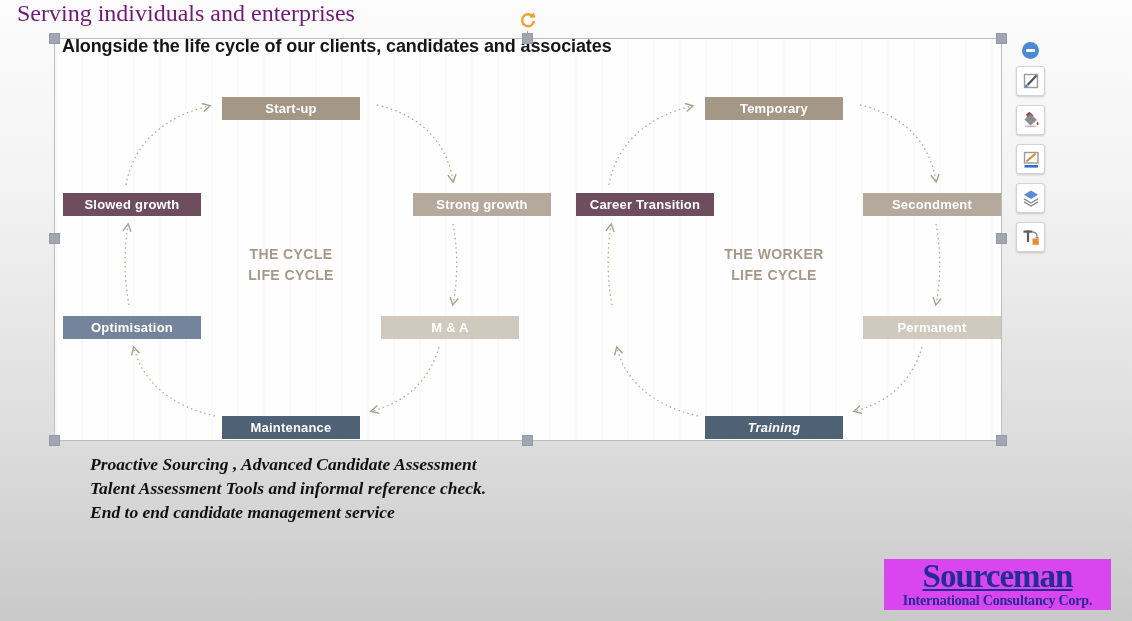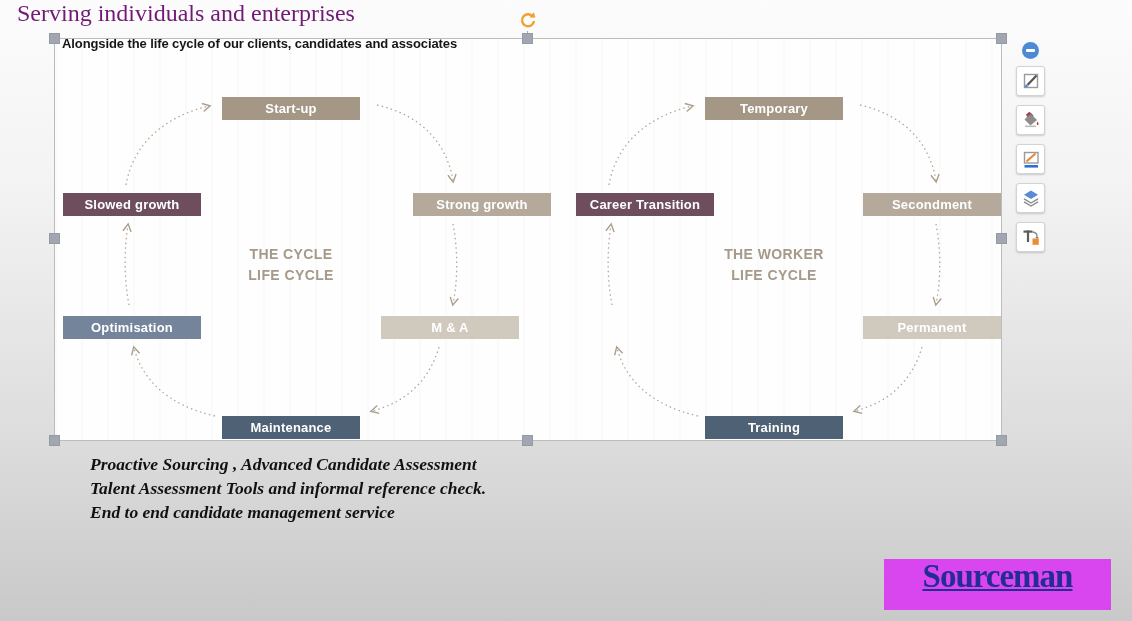--- a/index.html
+++ b/index.html
@@ -16,21 +16,21 @@
   }
   
   .picture{
     position:absolute;left:55px;top:39px;width:946px;height:401px;
     background:#fefefe;
     background-image:repeating-linear-gradient(90deg,rgba(0,0,0,0.015) 0 2px,transparent 2px 26px);
     outline:1px solid #bcbcbc;
   }
   .pic-heading{
     position:absolute;left:7px;top:-3px;z-index:2;
-    font-size:13px;font-weight:bold;color:#161616;letter-spacing:-0.1px;
+    font-size:18px;font-weight:bold;color:#161616;letter-spacing:-0.1px;
     white-space:nowrap;
   }
   .stage{
     position:absolute;width:138px;height:23px;line-height:23px;
     text-align:center;color:#fff;font-size:13px;font-weight:bold;
     letter-spacing:0.2px;white-space:nowrap;
   }
   .pos-top-l{left:167px;top:58px}      .pos-top-r{left:650px;top:58px}
   .pos-lu-l{left:8px;top:154px}        .pos-lu-r{left:487px;top:154px}
   .pos-ru-l{left:326px;top:154px}      .pos-ru-r{left:808px;top:154px}
@@ -121,21 +121,21 @@
   <div class="stage pos-ll-l" style="background-color: rgb(116, 133, 155);">Optimisation</div>
   <div class="stage pos-lu-l" style="background-color: rgb(110, 78, 92);">Slowed growth</div>
   <div class="cycle-label client">
     <div>THE CYCLE</div>
     <div>LIFE CYCLE</div>
   </div>
 
   <div class="stage pos-top-r" style="background-color: rgb(164, 151, 134);">Temporary</div>
   <div class="stage pos-ru-r" style="background-color: rgb(180, 169, 155);">Secondment</div>
   <div class="stage pos-rl-r" style="background-color: rgb(208, 201, 190);">Permanent</div>
-  <div class="stage pos-bot-r" style="background-color: rgb(78, 97, 117);">Training</div>
+  <div class="stage pos-bot-r" style="background-color: rgb(78, 97, 117); font-style: italic;">Training</div>
   <div class="stage pos-lu-r" style="background-color: rgb(110, 78, 92); margin-left: 34px;">Career Transition</div>
   <div class="cycle-label worker">
     <div>THE WORKER</div>
     <div>LIFE CYCLE</div>
   </div>
 
   <div class="handle h-tl"></div>
   <div class="handle h-tc"></div>
   <div class="handle h-tr"></div>
   <div class="handle h-ml"></div>
@@ -153,20 +153,21 @@
 </div>
 
 <div class="body-text">
   <div>Proactive Sourcing , Advanced Candidate Assessment</div>
   <div>Talent Assessment Tools and informal reference check.</div>
   <div>End to end candidate management service</div>
 </div>
 
 <div class="logo">
   <div class="name">Sourceman</div>
+  <div class="tagline">International Consultancy Corp.</div>
 </div>
 
 <div class="collapse-btn">
   <span></span>
 </div>
 
 <div class="tool-btn tb-1">
   <svg width="20" height="20" viewBox="0 0 20 20">
     <rect x="3.5" y="3.5" width="13" height="13" fill="none" stroke="#9a9a9a" stroke-width="1.4"></rect>
     <line x1="6.5" y1="14" x2="15.5" y2="4.5" stroke="#555" stroke-width="2.2"></line>

